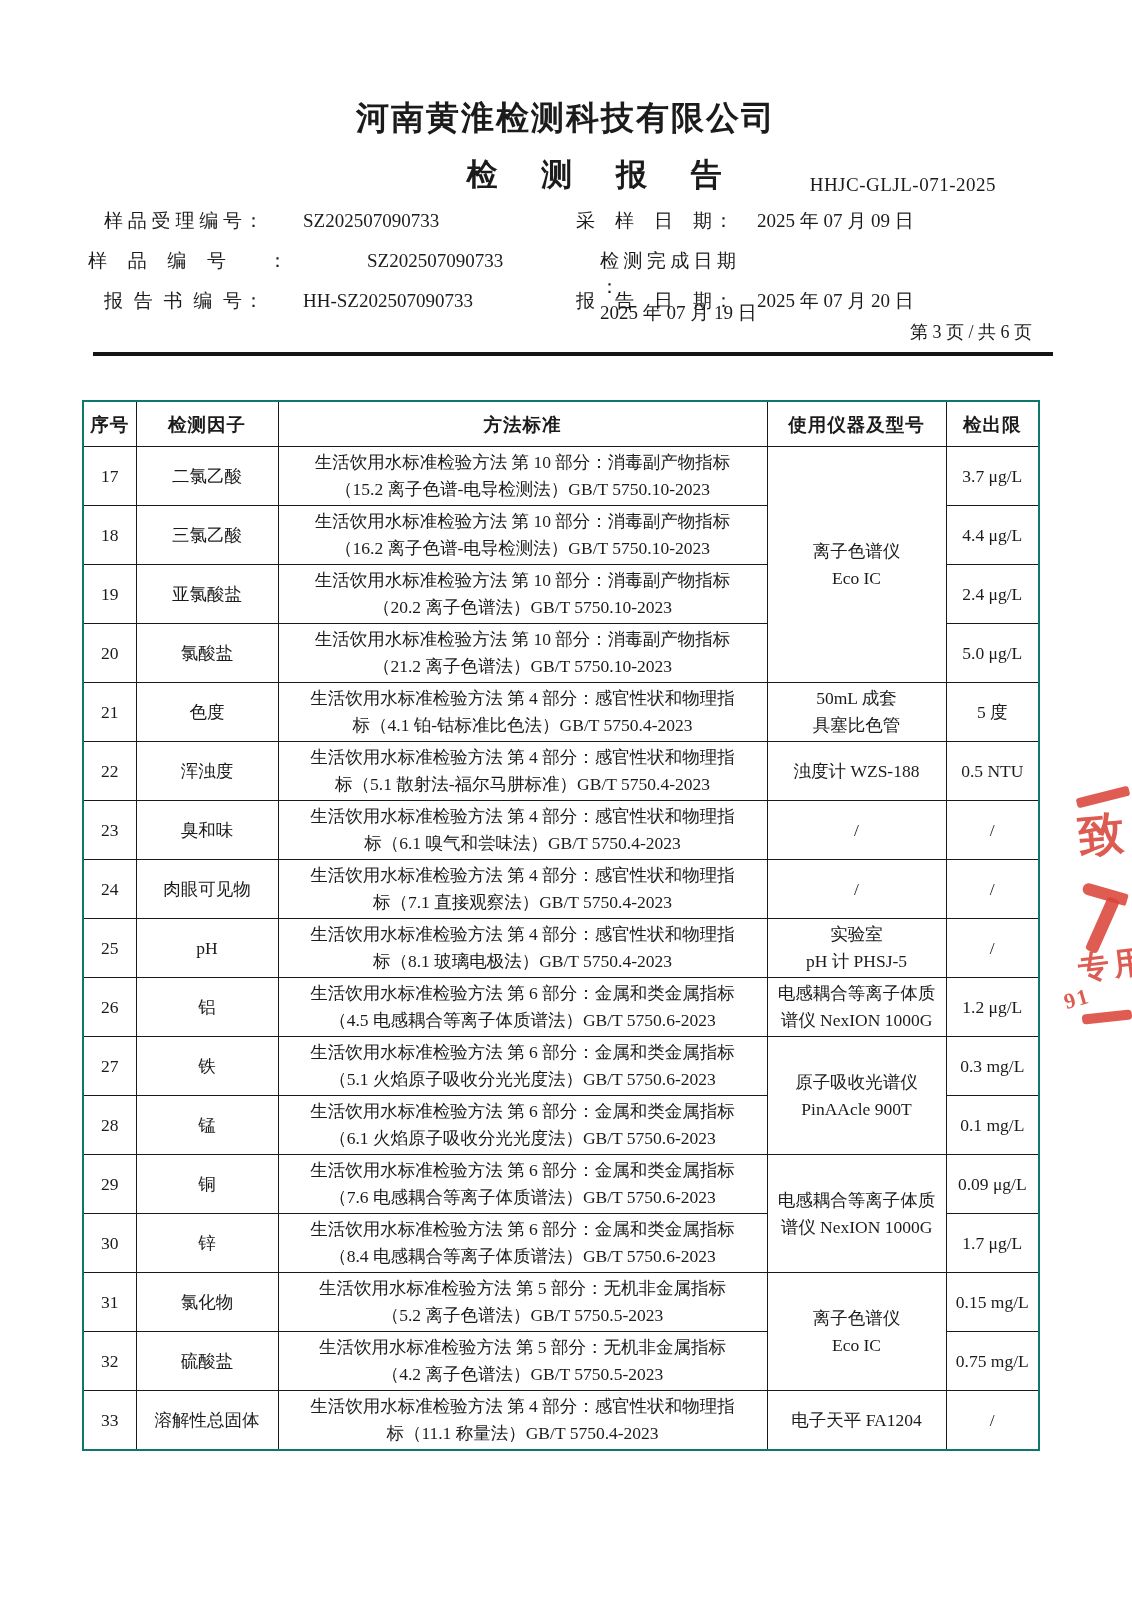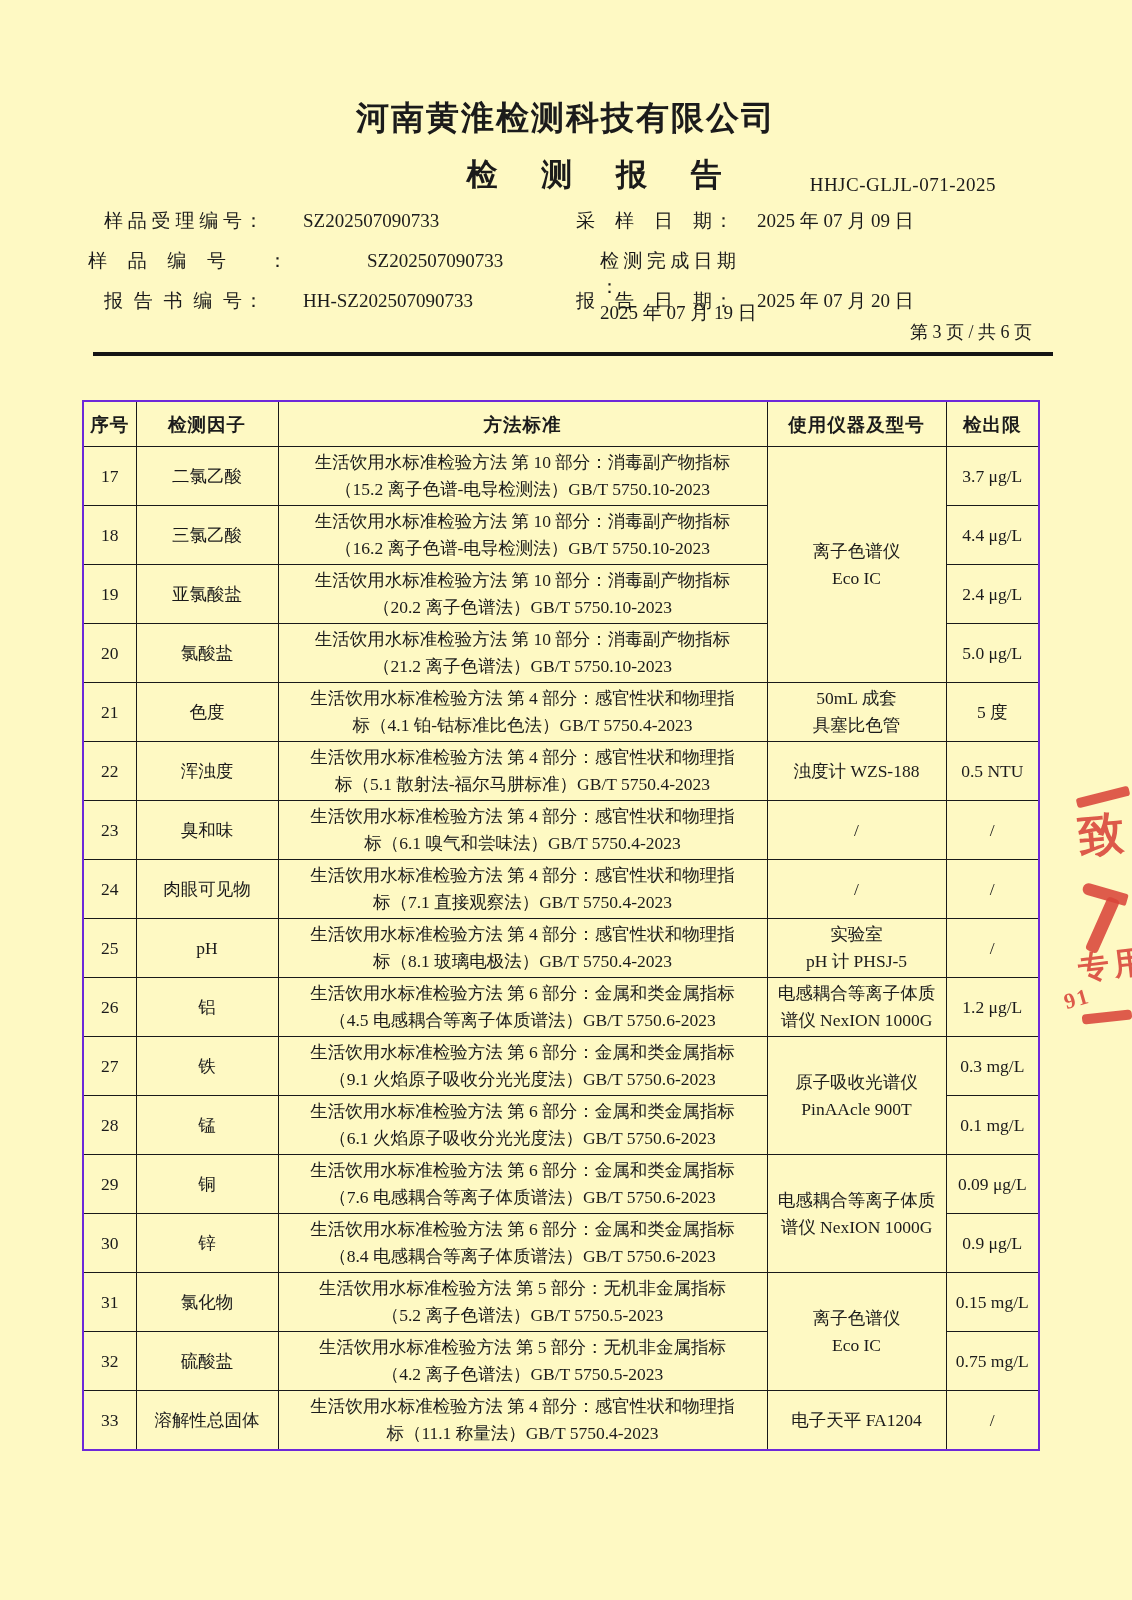--- a/index.html
+++ b/index.html
@@ -1,18 +1,18 @@
 <!DOCTYPE html>
 <html><head>
 <meta charset="utf-8">
 <style>
   html,body{margin:0;padding:0;background:#e8e8e8;}
   .page{
     position:relative;width:1132px;height:1600px;margin:0 auto;
-    background:#fef9c3;overflow:hidden;color:#1b1b1b;
+    background:#ffffff;overflow:hidden;color:#1b1b1b;
     font-family:"Liberation Serif","DejaVu Serif",serif;
   }
   .company{position:absolute;top:96px;left:0;width:100%;text-align:center;
     font-size:33px;font-weight:700;letter-spacing:2px;}
   .report-title{position:absolute;top:154px;left:0;width:100%;text-align:center;
     font-size:31px;font-weight:700;letter-spacing:18px;text-indent:18px;padding-left:28px;}
   .report-code{position:absolute;top:174px;right:136px;font-size:19px;letter-spacing:.5px;}
   .info-row{position:absolute;display:flex;align-items:baseline;font-size:19px;}
   .info-label{display:inline-block;text-align-last:justify;white-space:nowrap;}
   .info-label.l{width:138px;}
@@ -21,21 +21,21 @@
   .info-value{white-space:nowrap;}
   .iv-l{margin-left:40px;}
   .iv-r{margin-left:24px;}
   .page-indicator{position:absolute;top:320px;right:100px;font-size:18px;}
   .rule{position:absolute;top:352px;left:93px;width:960px;height:4px;background:#151515;}
   .table-title{position:absolute;top:366px;left:0;width:100%;text-align:center;
     font-size:21px;font-weight:700;letter-spacing:1px;}
   table.methods{
     position:absolute;top:400px;left:82px;width:956px;
     border-collapse:collapse;table-layout:fixed;
-    border:2px solid #6d28d9;
+    border:2px solid #0f766e;
   }
   table.methods th,table.methods td{
     border:1px solid #1a1a1a;text-align:center;vertical-align:middle;
     font-size:17.5px;padding:0 4px;overflow:hidden;
   }
   table.methods th{height:44px;font-weight:600;font-size:18.5px;letter-spacing:1px;}
   table.methods td{height:58px;line-height:27px;}
   td.method div{line-height:27.5px;}
   col.c-no{width:53px;}col.c-factor{width:142px;}col.c-method{width:489px;}
   col.c-inst{width:179px;}col.c-limit{width:93px;}
@@ -231,21 +231,21 @@
             <div>电感耦合等离子体质</div>
             <div>谱仪 NexION 1000G</div>
           </td>
           <td>1.2 μg/L</td>
         </tr>
         <tr>
           <td>27</td>
           <td>铁</td>
           <td class="method">
             <div>生活饮用水标准检验方法 第 6 部分：金属和类金属指标</div>
-            <div>（9.1 火焰原子吸收分光光度法）GB/T 5750.6-2023</div>
+            <div>（5.1 火焰原子吸收分光光度法）GB/T 5750.6-2023</div>
           </td>
           <td rowspan="2">
             <div>原子吸收光谱仪</div>
             <div>PinAAcle 900T</div>
           </td>
           <td>0.3 mg/L</td>
         </tr>
         <tr>
           <td>28</td>
           <td>锰</td>
@@ -268,21 +268,21 @@
           </td>
           <td>0.09 μg/L</td>
         </tr>
         <tr>
           <td>30</td>
           <td>锌</td>
           <td class="method">
             <div>生活饮用水标准检验方法 第 6 部分：金属和类金属指标</div>
             <div>（8.4 电感耦合等离子体质谱法）GB/T 5750.6-2023</div>
           </td>
-          <td>0.9 μg/L</td>
+          <td>1.7 μg/L</td>
         </tr>
         <tr>
           <td>31</td>
           <td>氯化物</td>
           <td class="method">
             <div>生活饮用水标准检验方法 第 5 部分：无机非金属指标</div>
             <div>（5.2 离子色谱法）GB/T 5750.5-2023</div>
           </td>
           <td rowspan="2">
             <div>离子色谱仪</div>

